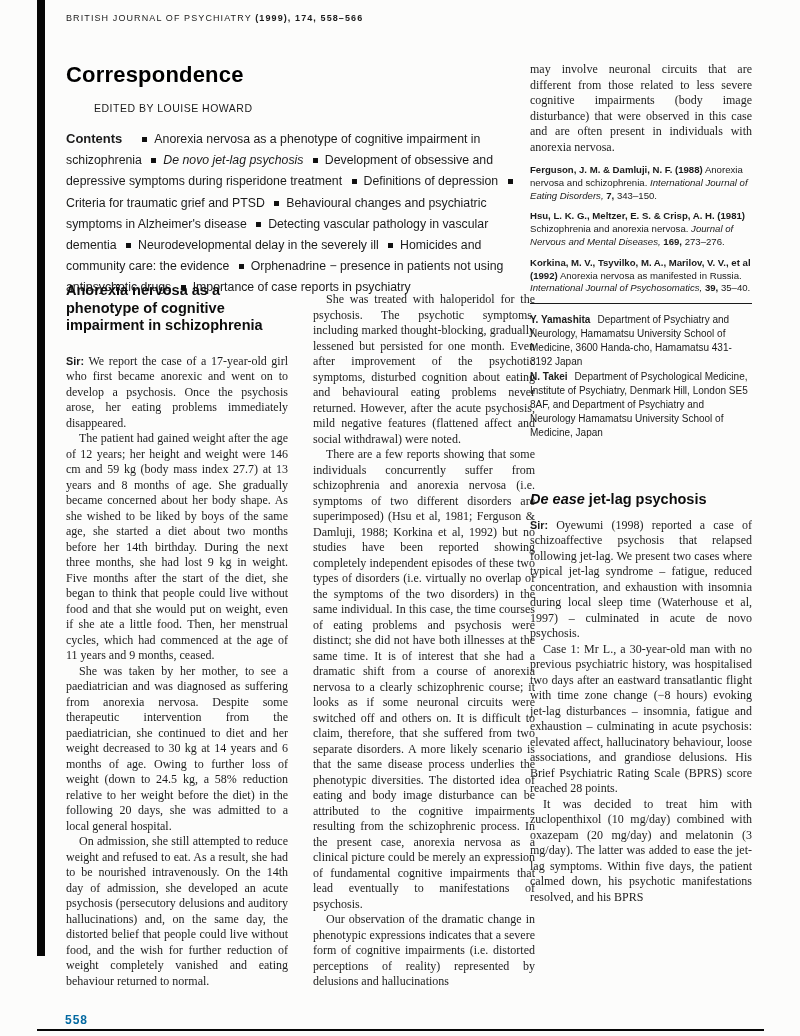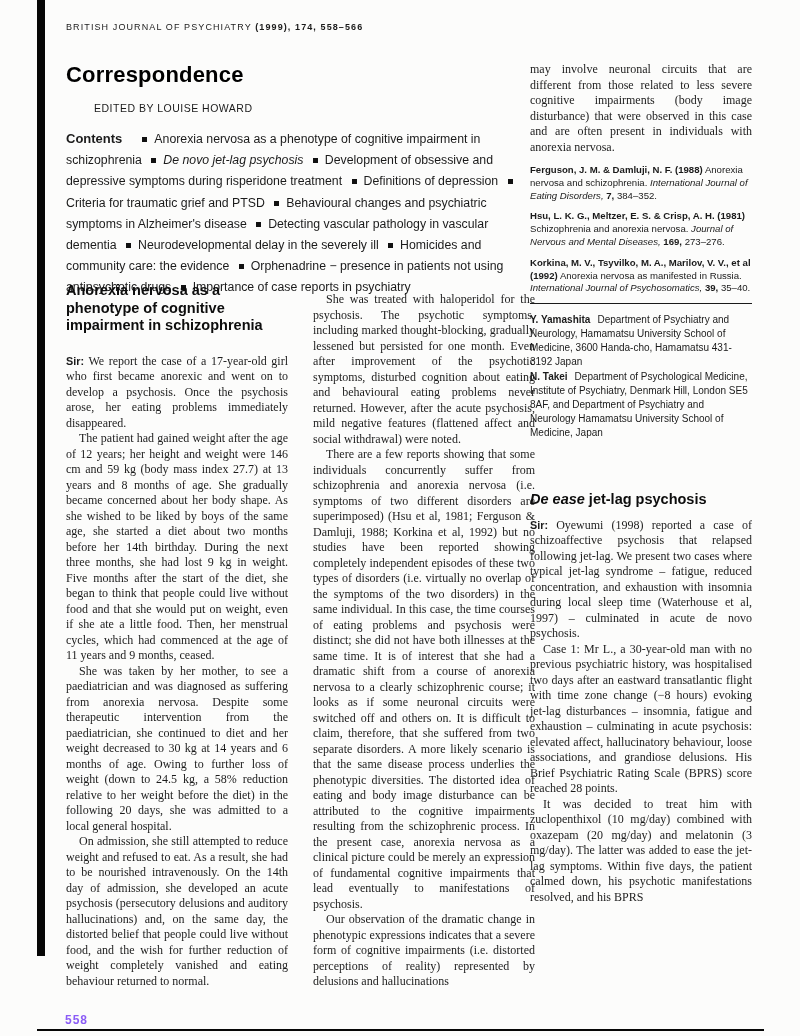--- a/index.html
+++ b/index.html
@@ -9,21 +9,21 @@
     background:#fcfcfb;
     color:#141414;
     font-family:"Liberation Sans", sans-serif;
   }
   .abs { position:absolute; }
   .b { font-weight:bold; }
   .i { font-style:italic;margin-top:44px; }
 
   .leftbar { left:37px; top:0; width:8px; height:956px; background:#060606; }
 
-  .jheader { left:66px; top:22px; font-size:9px; letter-spacing:1.1px; color:#1a1a1a; white-space:nowrap; }
+  .jheader { left:66px; top:13px; font-size:9px; letter-spacing:1.1px; color:#1a1a1a; white-space:nowrap; }
   .jheader .issue { font-weight:bold; }
 
   .title { left:66px; top:62px; font-size:22px; font-weight:bold; letter-spacing:0.2px; color:#000000; }
 
   .edited { left:66px; top:102px; font-size:10.5px; letter-spacing:0.5px; color:#1a1a1a;padding-left:28px; }
 
   .contents { left:66px; top:128px; width:462px; font-size:12.3px; line-height:21.2px; color:#1b1b1b; text-align:left; }
   .contents .clabel { font-weight:bold; font-size:13px; margin-right:14px; }
   .sq { display:inline-block; width:5px; height:5px; background:#111; margin:0 7px 1px 6px; }
 
@@ -41,21 +41,21 @@
   .refs { margin-top:9px; }
   .ref { font-size:9.6px; line-height:12.8px; text-align:left; margin-bottom:8px; color:#1a1a1a; }
 
   .rule { border-top:1.5px solid #1a1a1a; margin:8px 0 9px 0; width:100%; }
 
   .auth { font-size:10px; line-height:13.8px; text-align:left; margin-bottom:2px; color:#1a1a1a; }
   .auth .name { font-weight:bold; margin-right:7px; }
 
   .jethead { margin-top:52px; margin-bottom:9px; }
 
-  .pageno { left:65px; top:1013px; font-size:12px; font-weight:bold; letter-spacing:1px; color:#8b5cf6; }
+  .pageno { left:65px; top:1013px; font-size:12px; font-weight:bold; letter-spacing:1px; color:#0369a1; }
   .bottomrule { left:37px; top:1029px; width:727px; height:2px; background:#060606; }
 </style>
 </head>
 <body>
 
 <div>
 
   <div class="abs leftbar"></div>
 
   <div class="abs jheader">
@@ -92,21 +92,21 @@
   <div class="col col-2">
     <p class="body ind">She was treated with haloperidol for the psychosis. The psychotic symptoms, including marked thought-blocking, gradually lessened but persisted for one month. Even after improvement of the psychotic symptoms, disturbed cognition about eating and behavioural eating problems never returned. However, after the acute psychosis, mild negative features (flattened affect and social withdrawal) were noted.</p>
     <p class="body ind">There are a few reports showing that some individuals concurrently suffer from schizophrenia and anorexia nervosa (i.e. symptoms of two different disorders are superimposed) (Hsu et al, 1981; Ferguson &amp; Damluji, 1988; Korkina et al, 1992) but no studies have been reported showing completely independent episodes of these two types of disorders (i.e. virtually no overlap of the symptoms of the two disorders) in the same individual. In this case, the time courses of eating problems and psychosis were distinct; she did not have both illnesses at the same time. It is of interest that she had a dramatic shift from a course of anorexia nervosa to a clearly schizophrenic course; it looks as if some neuronal circuits were switched off and others on. It is difficult to claim, therefore, that she suffered from two separate disorders. A more likely scenario is that the same disease process underlies the phenotypic diversities. The distorted idea of eating and body image disturbance can be attributed to the cognitive impairments resulting from the schizophrenic process. In the present case, anorexia nervosa as a clinical picture could be merely an expression of fundamental cognitive impairments that lead eventually to manifestations of psychosis.</p>
     <p class="body ind">Our observation of the dramatic change in phenotypic expressions indicates that a severe form of cognitive impairments (i.e. distorted perceptions of reality) represented by delusions and hallucinations</p>
   </div>
 
   <div class="col col-3">
     <p class="body">may involve neuronal circuits that are different from those related to less severe cognitive impairments (body image disturbance) that were observed in this case and are often present in individuals with anorexia nervosa.</p>
 
     <div class="refs">
-      <p class="ref"><span class="b">Ferguson, J. M. &amp; Damluji, N. F. (1988)</span> <span>Anorexia nervosa and schizophrenia.</span> <span class="i">International Journal of Eating Disorders,</span> <span class="b">7,</span> <span>384–352.</span></p>
+      <p class="ref"><span class="b">Ferguson, J. M. &amp; Damluji, N. F. (1988)</span> <span>Anorexia nervosa and schizophrenia.</span> <span class="i">International Journal of Eating Disorders,</span> <span class="b">7,</span> <span>343–150.</span></p>
       <p class="ref"><span class="b">Hsu, L. K. G., Meltzer, E. S. &amp; Crisp, A. H. (1981)</span> <span>Schizophrenia and anorexia nervosa.</span> <span class="i">Journal of Nervous and Mental Diseases,</span> <span class="b">169,</span> <span>273–276.</span></p>
       <p class="ref"><span class="b">Korkina, M. V., Tsyvilko, M. A., Marilov, V. V., et al (1992)</span> <span>Anorexia nervosa as manifested in Russia.</span> <span class="i">International Journal of Psychosomatics,</span> <span class="b">39,</span> <span>35–40.</span></p>
     </div>
 
     <div class="rule"></div>
 
     <div>
       <p class="auth"><span class="name">Y. Yamashita</span><span>Department of Psychiatry and Neurology, Hamamatsu University School of Medicine, 3600 Handa-cho, Hamamatsu 431-3192 Japan</span></p>
       <p class="auth"><span class="name">N. Takei</span><span>Department of Psychological Medicine, Institute of Psychiatry, Denmark Hill, London SE5 8AF, and Department of Psychiatry and Neurology Hamamatsu University School of Medicine, Japan</span></p>
     </div>

